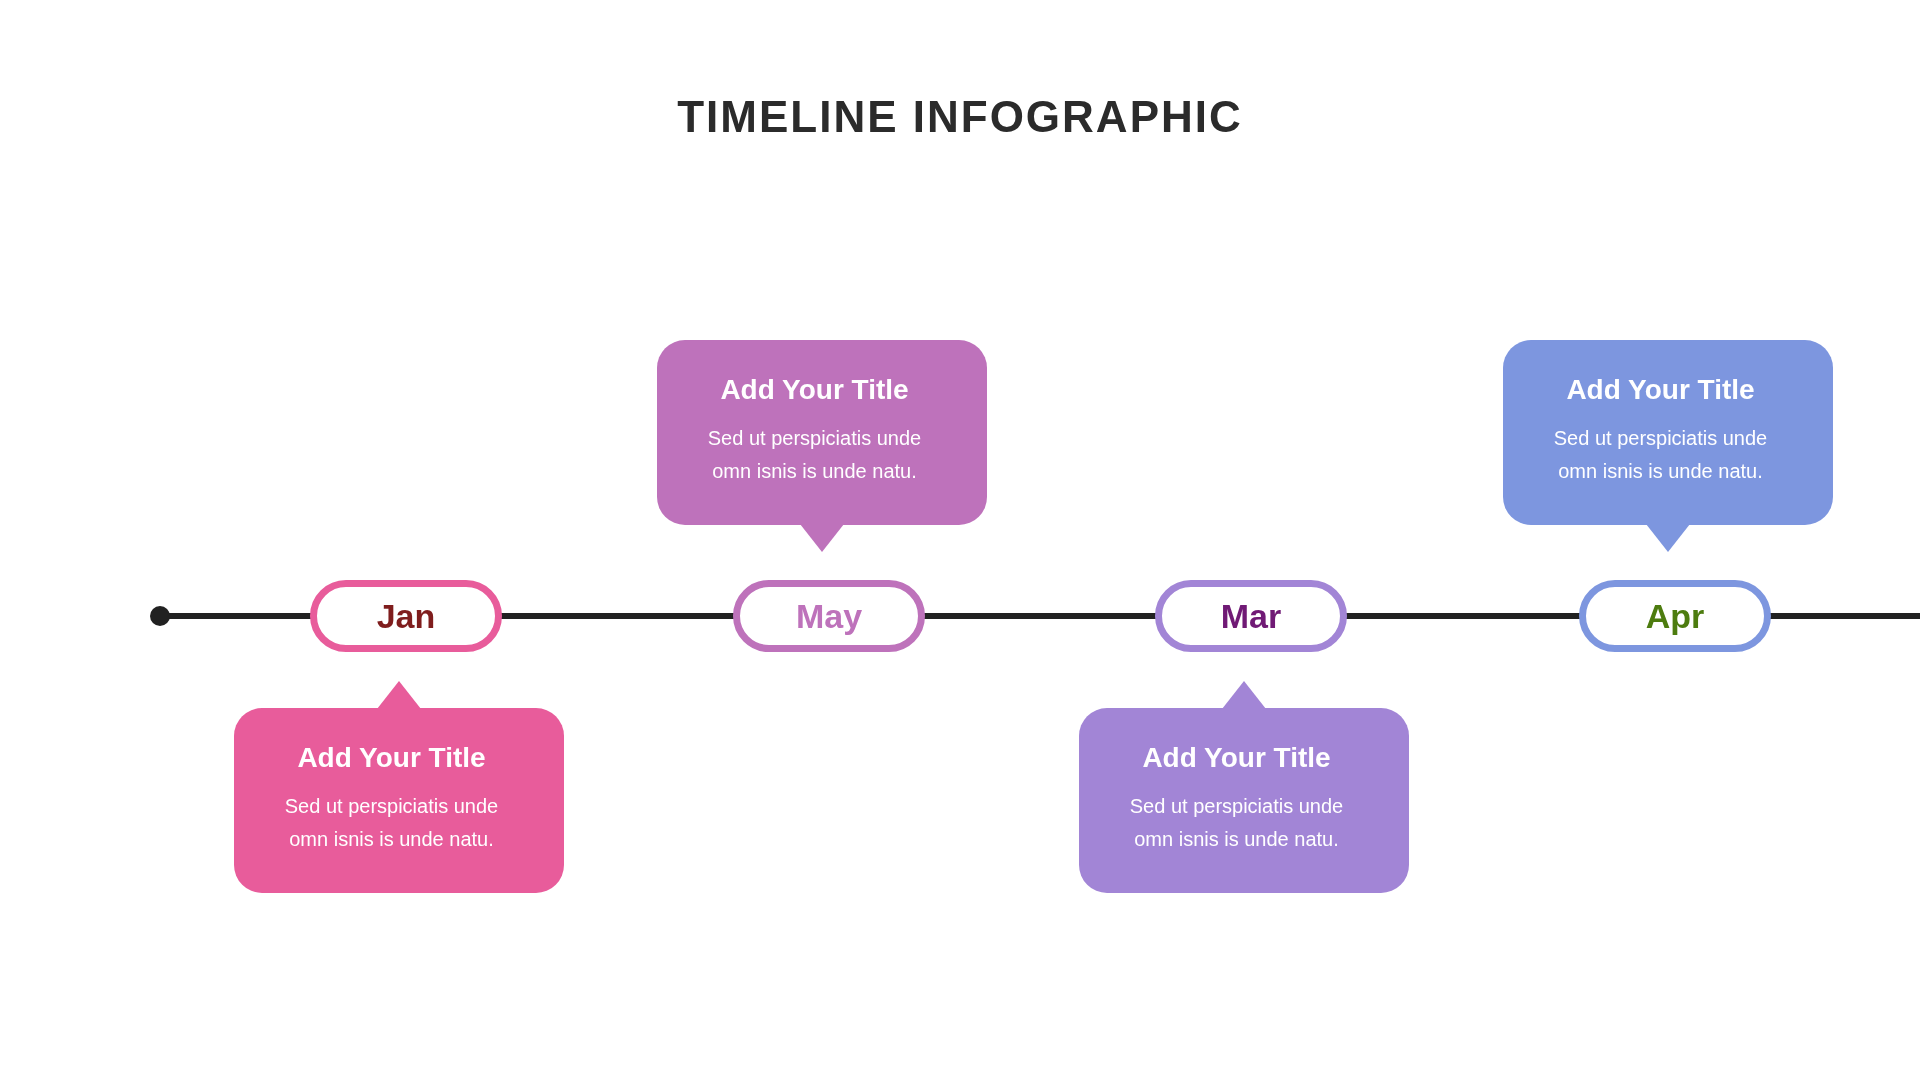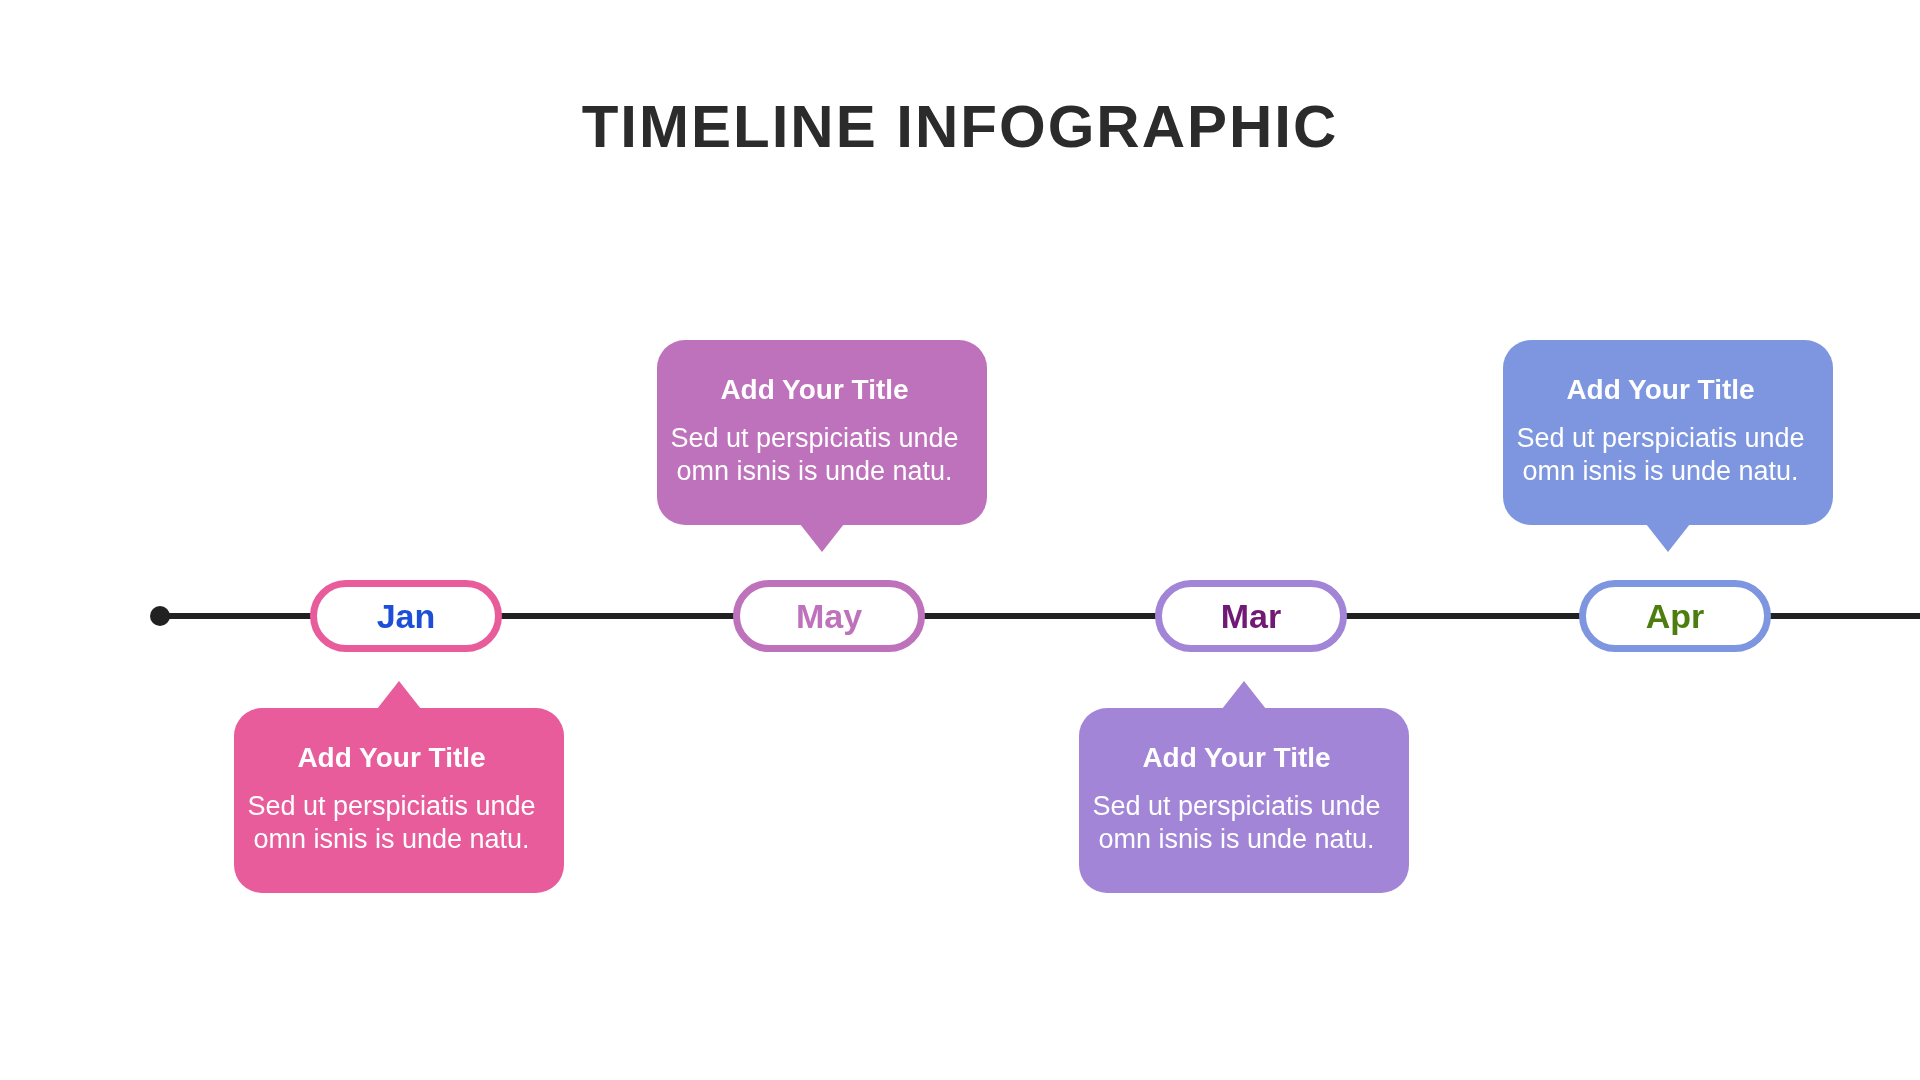--- a/index.html
+++ b/index.html
@@ -11,21 +11,21 @@
     overflow: hidden;
     font-family: "Liberation Sans", sans-serif;
   }
 
   .page-title {
     position: absolute;
     top: 92px;
     left: 0;
     width: 100%;
     text-align: center;
-    font-size: 60px;
+    font-size: 44px;
     font-weight: 800;
     letter-spacing: 2px;
     color: #2b2b2b;
   }
 
   .timeline-line {
     position: absolute;
     left: 158px;
     right: 0;
     top: 613px;
@@ -66,21 +66,21 @@
     color: #ffffff;
     text-align: center;
     padding: 34px 18px 0 3px;
   }
   .event-card .card-title {
     font-size: 28px;
     font-weight: bold;
     margin-bottom: 16px;
   }
   .event-card .card-body-line {
-    font-size: 27px;
+    font-size: 20px;
     line-height: 33px;
   }
   .card-pointer {
     position: absolute;
     left: 50%;
     transform: translateX(-50%);
     width: 0;
     height: 0;
     border-left: 22px solid transparent;
     border-right: 22px solid transparent;
@@ -100,21 +100,21 @@
   .pill-jan { left: 310px; }
   .pill-feb { left: 733px; }
   .pill-mar { left: 1155px; }
   .pill-apr { left: 1579px; }
   .card-jan { left: 234px; }
   .card-feb { left: 657px; }
   .card-mar { left: 1079px; }
   .card-apr { left: 1503px; }
 
   
-  .c-pink.month-pill   { border-color: #E85C9B; color: #1d4ed8; }
+  .c-pink.month-pill   { border-color: #E85C9B; color: #7f1d1d; }
   .c-orchid.month-pill { border-color: #BE72BB; color: #BE72BB; }
   .c-purple.month-pill { border-color: #A285D6; color: #701a75; }
   .c-blue.month-pill   { border-color: #7D96DF; color: #4d7c0f; }
 
   .c-pink.event-card   { background: #E85C9B; }
   .c-orchid.event-card { background: #BE72BB; }
   .c-purple.event-card { background: #A285D6; }
   .c-blue.event-card   { background: #7D96DF; }
 
   .c-pink .card-pointer   { border-bottom-color: #E85C9B; border-top-color: #E85C9B; }

